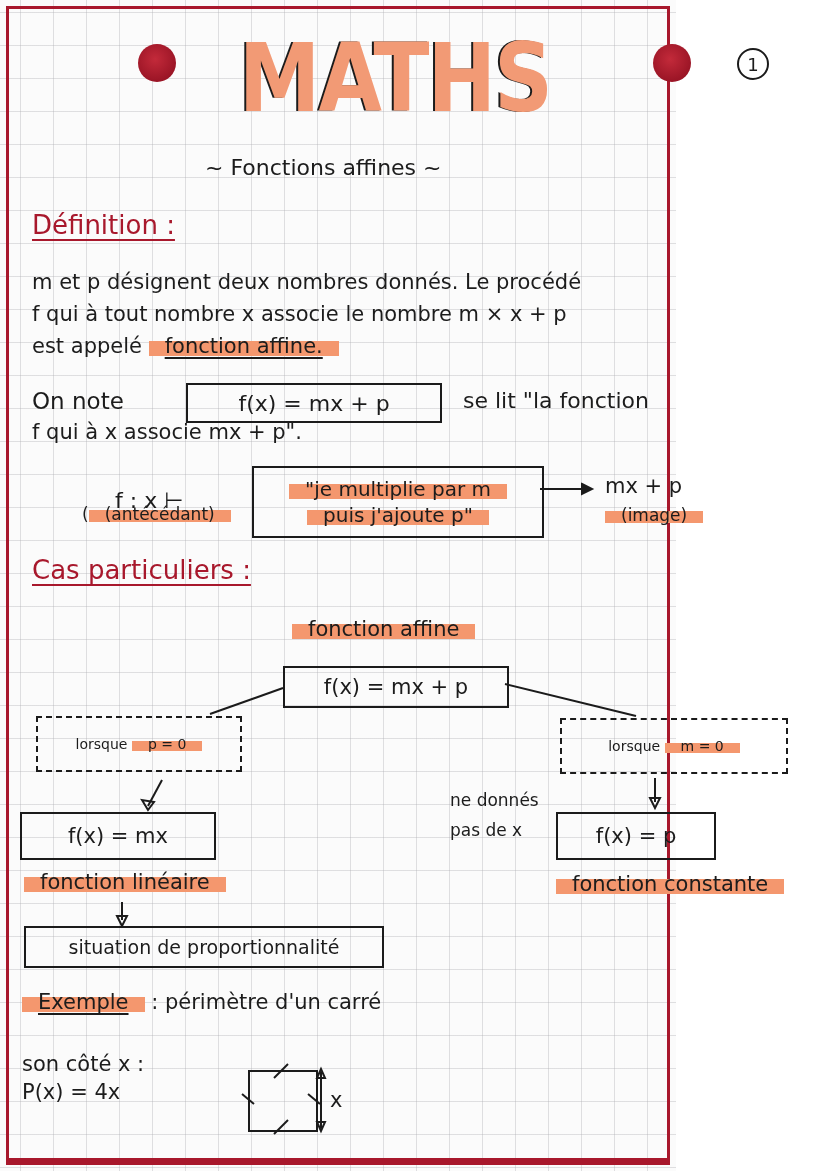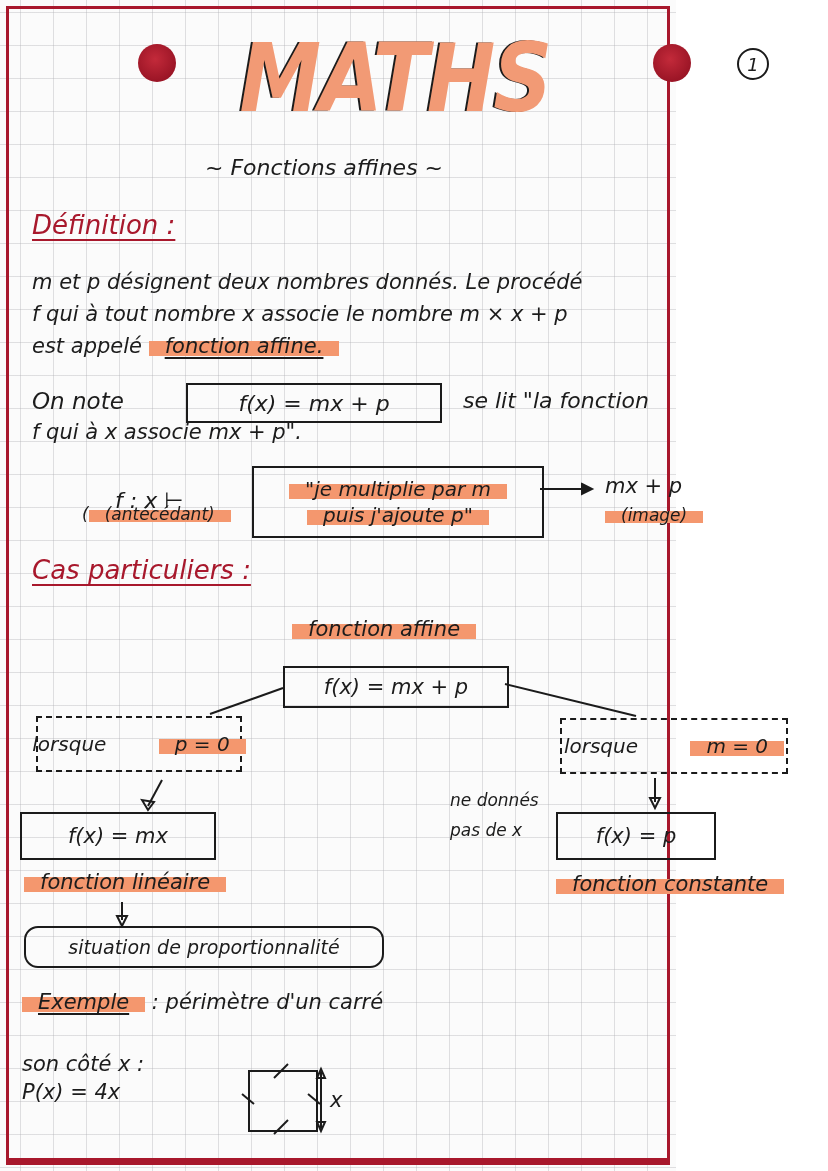--- a/index.html
+++ b/index.html
@@ -6,21 +6,20 @@
   body { width: 828px; height: 1171px; position: relative; overflow: hidden;
          font-family: "DejaVu Sans", sans-serif; color: #1c1c1c; }
   .page {
     position: absolute; left: 0; top: 0; width: 676px; height: 1171px;
     background-color: #fbfbfb;
     background-image:
       linear-gradient(to right, rgba(170,170,175,0.35) 1px, transparent 1px),
       linear-gradient(to bottom, rgba(170,170,175,0.35) 1px, transparent 1px);
     background-size: 33px 33px;
     background-position: 20px 12px;
-    font-style: italic;
   }
   .frame {
     position: absolute; left: 6px; top: 6px; right: 6px; bottom: 6px;
     border: 3px solid #a8182c; border-bottom-width: 7px; pointer-events: none;
   }
   .hole { position: absolute; width: 38px; height: 38px; border-radius: 50%;
           background: radial-gradient(circle at 45% 40%, #c32a3a, #9b1526 70%); }
   .title {
     position: absolute; left: 230px; top: 38px; width: 330px; height: 80px;
     display: flex; justify-content: center; align-items: center;
@@ -39,21 +38,21 @@
   .subtitle { left: 205px; top: 155px; font-size: 22px; }
   .heading { color: #a8182c; font-size: 26px; text-decoration: underline;
              text-decoration-thickness: 2px; text-underline-offset: 5px; }
   .body-line { font-size: 21px; }
   .hl { background: linear-gradient(to bottom, transparent 30%, #f4976e 30%, #f4976e 92%, transparent 92%);
         padding: 0 16px; text-align: center; }
   .ul { text-decoration: underline; text-underline-offset: 4px; }
   .box { position: absolute; border: 2px solid #1b1b1b; display: flex;
          align-items: center; justify-content: center; font-size: 21px; white-space: nowrap; }
   .dashed { position: absolute; border: 2px dashed #1b1b1b; display: flex;
-            align-items: center; justify-content: center; font-size: 20px; white-space: nowrap; gap: 23px; }
+            align-items: center; justify-content: center; font-size: 14px; white-space: nowrap; }
   svg.lines { position: absolute; left: 0; top: 0; width: 828px; height: 1171px; pointer-events: none; }
   .small { font-size: 17px; }
 </style>
 </head>
 <body>
 
 <div class="page">
   <div class="frame"></div>
 
   <div class="hole" style="left:138px; top:44px;"></div>
@@ -109,21 +108,21 @@
   <div class="hand small" style="left:450px; top:820px;">pas de x</div>
   <div class="box" style="left:556px; top:812px; width:156px; height:44px;">f(x) = p</div>
 
   <div class="hand body-line" style="left:24px; top:870px;">
     <span class="hl">fonction linéaire</span>
   </div>
   <div class="hand body-line" style="left:556px; top:872px;">
     <span class="hl">fonction constante</span>
   </div>
 
-  <div class="box" style="left:24px; top:926px; width:356px; height:38px; font-size:19px;border-radius:14px;">situation de proportionnalité</div>
+  <div class="box" style="left:24px; top:926px; width:356px; height:38px; font-size:19px;">situation de proportionnalité</div>
 
   <div class="hand body-line" style="left:22px; top:990px;">
     <span class="hl ul">Exemple</span>
     <span>: périmètre d'un carré</span>
   </div>
   <div class="hand body-line" style="left:22px; top:1052px;">son côté x :</div>
   <div class="hand body-line" style="left:22px; top:1080px;">P(x) = 4x</div>
 
   <div style="position:absolute; left:248px; top:1070px; width:66px; height:58px; border:2px solid #1b1b1b;"></div>
   <div class="hand body-line" style="left:330px; top:1088px;">x</div>

